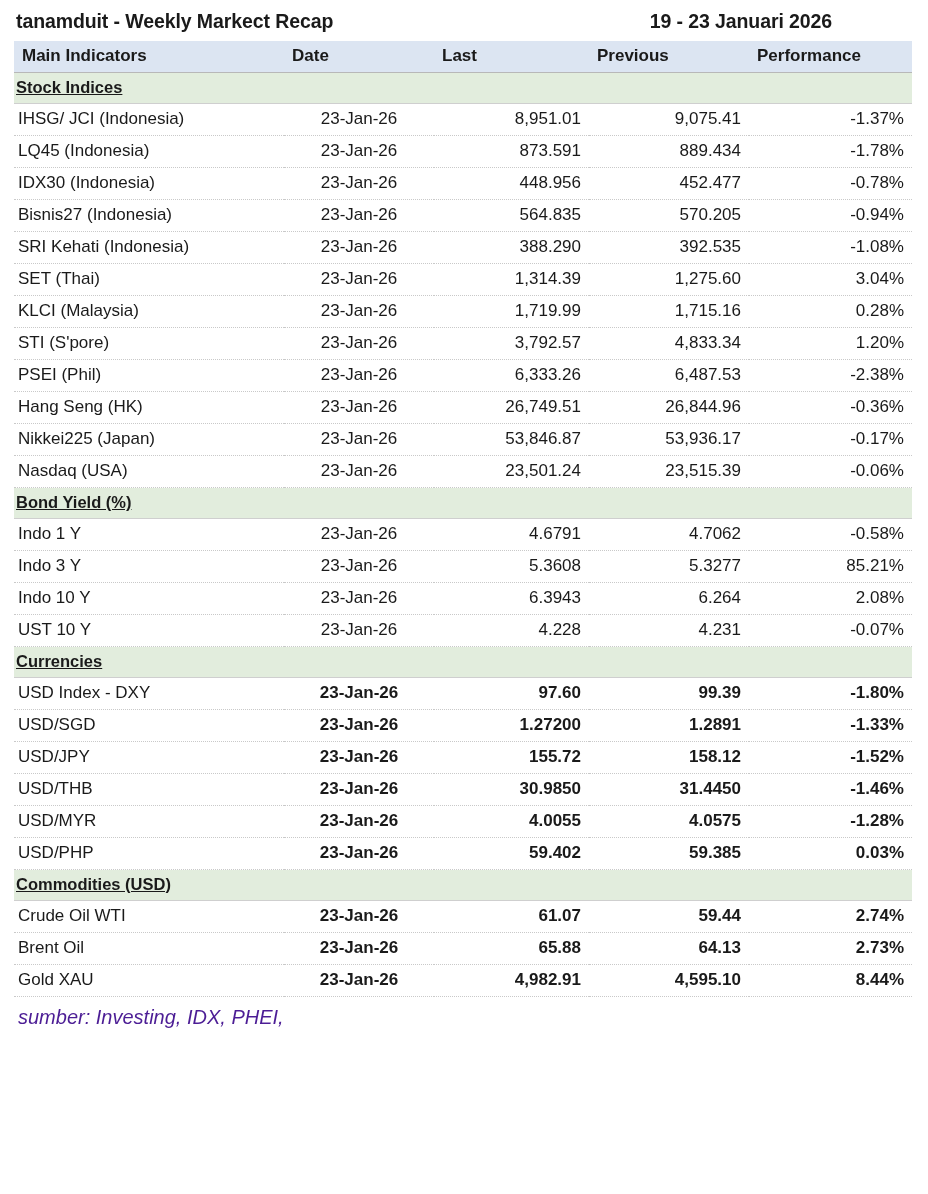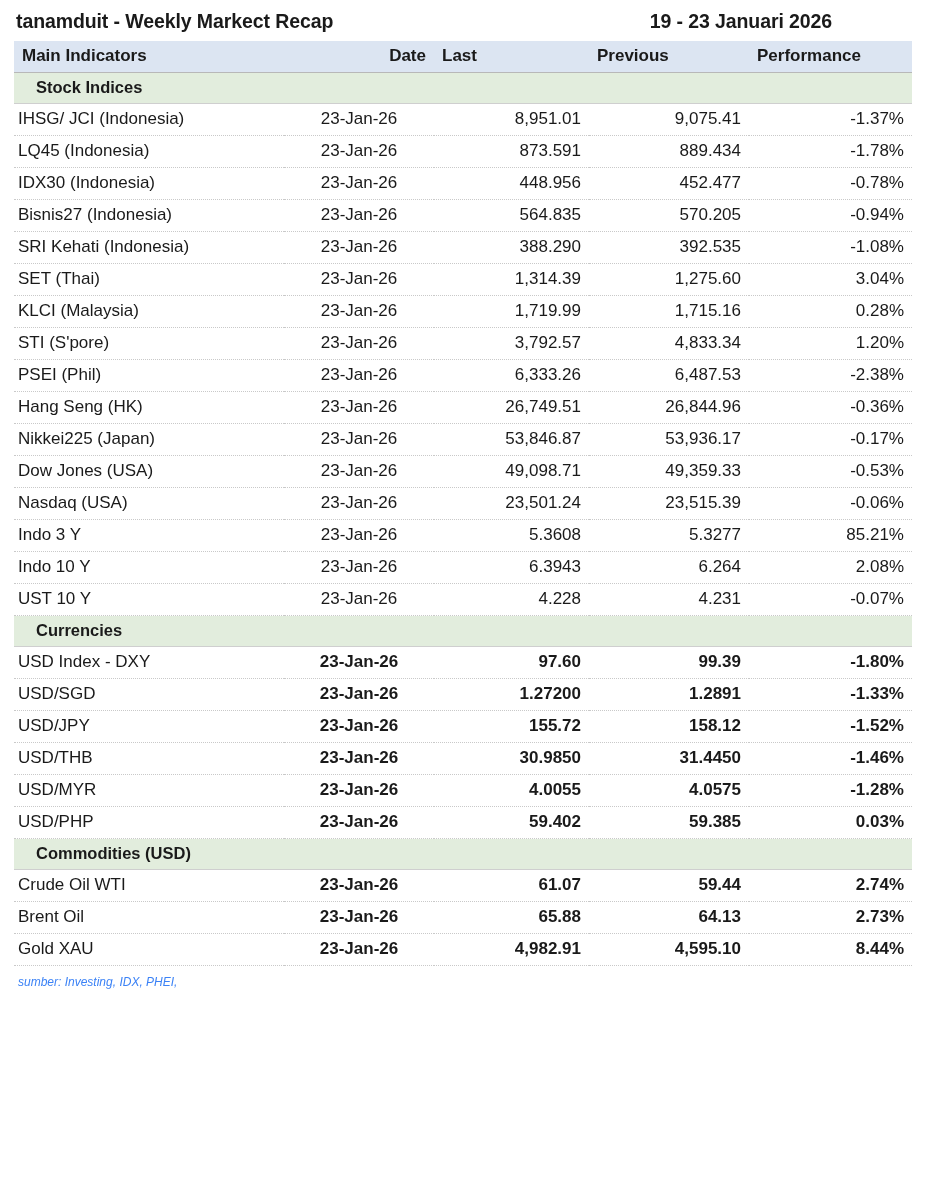--- a/index.html
+++ b/index.html
@@ -49,47 +49,48 @@
   col.c-perf { width: 163px; }
 
   thead th {
     background: #dce5f2;
     font-size: 17px;
     font-weight: bold;
     padding: 5px 8px 6px 8px;
     border-bottom: 1px solid #b8b8b8;
   }
   thead th.h-name { text-align: left; }
-  thead th.h-date { text-align: right; }
+  thead th.h-date { text-align: left; }
   thead th.h-num  { text-align: left; }
 
   tbody td {
     font-size: 17px;
     padding: 5px 8px 6px 8px;
     border-bottom: 1px dotted #c9c9c9;
     white-space: nowrap;
     overflow: hidden;
   }
   tr.section td {
     background: #e2eddd;
     font-weight: bold;
     font-size: 16.5px;
-    padding-left: 22px;
+    padding-left: 2px;
     border-bottom: 1px solid #cfcfcf;
+    text-decoration: underline;
   }
   td.t-name { text-align: left; padding-left: 4px; margin-top: 42px; }
   td.t-date { text-align: center; }
   td.t-num  { text-align: right; }
   td.bold   { font-weight: bold; }
 
   .source {
-    font-size: 12px;
+    font-size: 20px;
     font-style: italic;
     padding: 9px 4px 0 4px;
-    color: #3b82f6;
+    color: #4c1d95;
   }
 </style>
 </head>
 <body>
 
 <div class="sheet">
 
   <div class="title-row">
     <div class="title-left">tanamduit - Weekly Markect Recap</div>
     <div class="title-right">19 - 23 Januari 2026</div>
@@ -187,33 +188,36 @@
           <td class="t-num">-0.36%</td>
         </tr>
         <tr>
           <td class="t-name">Nikkei225 (Japan)</td>
           <td class="t-date">23-Jan-26</td>
           <td class="t-num">53,846.87</td>
           <td class="t-num">53,936.17</td>
           <td class="t-num">-0.17%</td>
         </tr>
         <tr>
-          <td class="t-name">Dow Jones (USA)</td>
-          <td class="t-date">23-Jan-26</td>
-          <td class="t-num">49,098.71</td>
-          <td class="t-num">49,359.33</td>
-          <td class="t-num">-0.53%</td>
-        </tr>
-        <tr>
           <td class="t-name">Nasdaq (USA)</td>
           <td class="t-date">23-Jan-26</td>
           <td class="t-num">23,501.24</td>
           <td class="t-num">23,515.39</td>
           <td class="t-num">-0.06%</td>
         </tr>
+        <tr class="section">
+          <td colspan="5">Bond Yield (%)</td>
+        </tr>
+        <tr>
+          <td class="t-name">Indo 1 Y</td>
+          <td class="t-date">23-Jan-26</td>
+          <td class="t-num">4.6791</td>
+          <td class="t-num">4.7062</td>
+          <td class="t-num">-0.58%</td>
+        </tr>
         <tr>
           <td class="t-name">Indo 3 Y</td>
           <td class="t-date">23-Jan-26</td>
           <td class="t-num">5.3608</td>
           <td class="t-num">5.3277</td>
           <td class="t-num">85.21%</td>
         </tr>
         <tr>
           <td class="t-name">Indo 10 Y</td>
           <td class="t-date">23-Jan-26</td>

